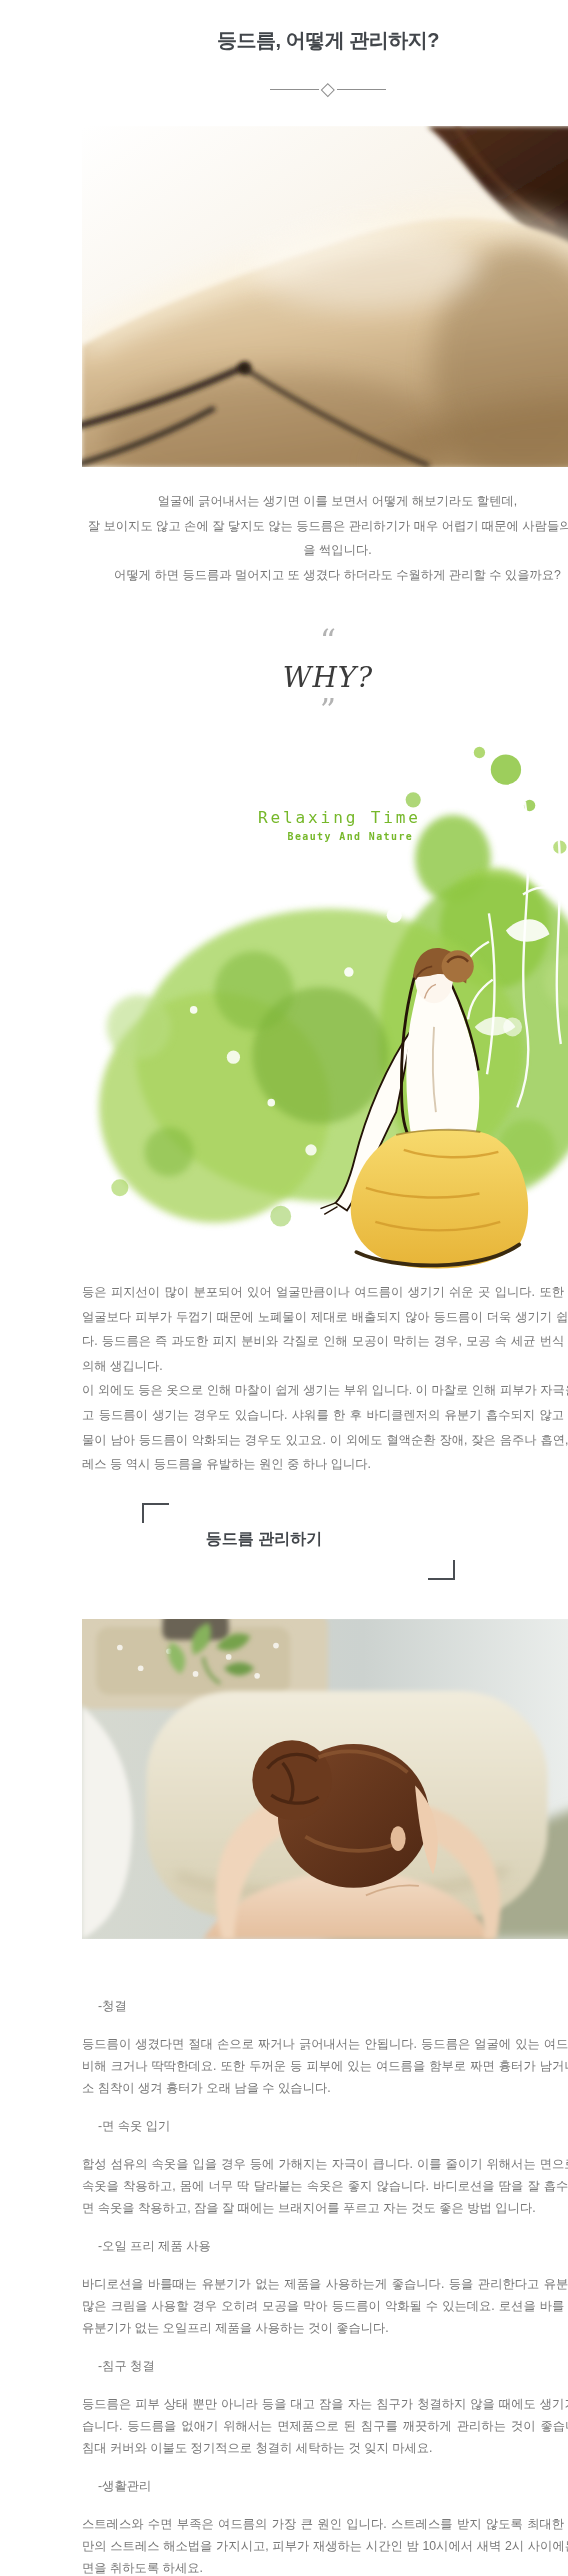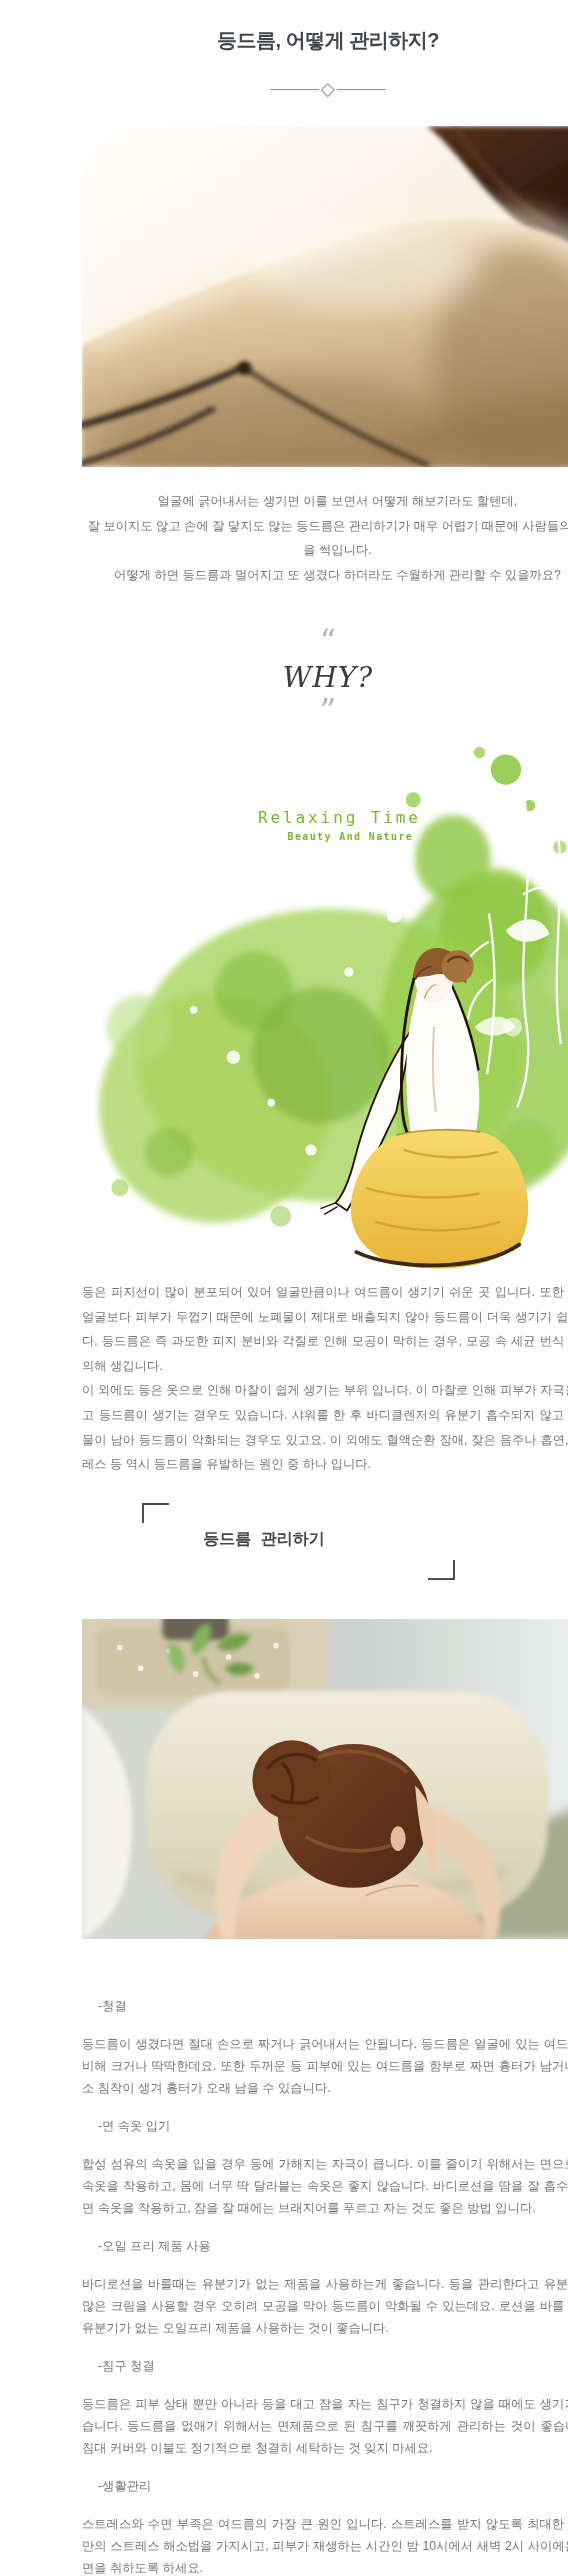--- a/index.html
+++ b/index.html
@@ -43,21 +43,21 @@
     font-family:"DejaVu Serif","Liberation Serif",serif;
     font-style:italic;font-size:28px;color:#3b3b3b;letter-spacing:0.9px;
   }
   
   .causes{
     left:38px;top:1280px;width:511px;
     font-size:12.3px;line-height:24.6px;color:#767676;text-align:justify;
   }
   .causes p{margin:0;}
   
-  .sec-header{left:0;top:1501px;width:484px;height:90px;font-family:Liberation Mono, monospace;}
+  .sec-header{left:0;top:1501px;width:484px;height:90px;}
   .bracket-tl{
     position:absolute;left:142px;top:1.9px;width:24.6px;height:18px;
     border-top:2.8px solid #4a4e53;border-left:2.8px solid #4a4e53;
   }
   .bracket-br{
     position:absolute;left:428px;top:59px;width:24.6px;height:18px;
     border-bottom:2.8px solid #4a4e53;border-right:2.8px solid #4a4e53;
   }
   .sec-title{
     position:absolute;top:28px;left:0;width:100%;text-align:center;

